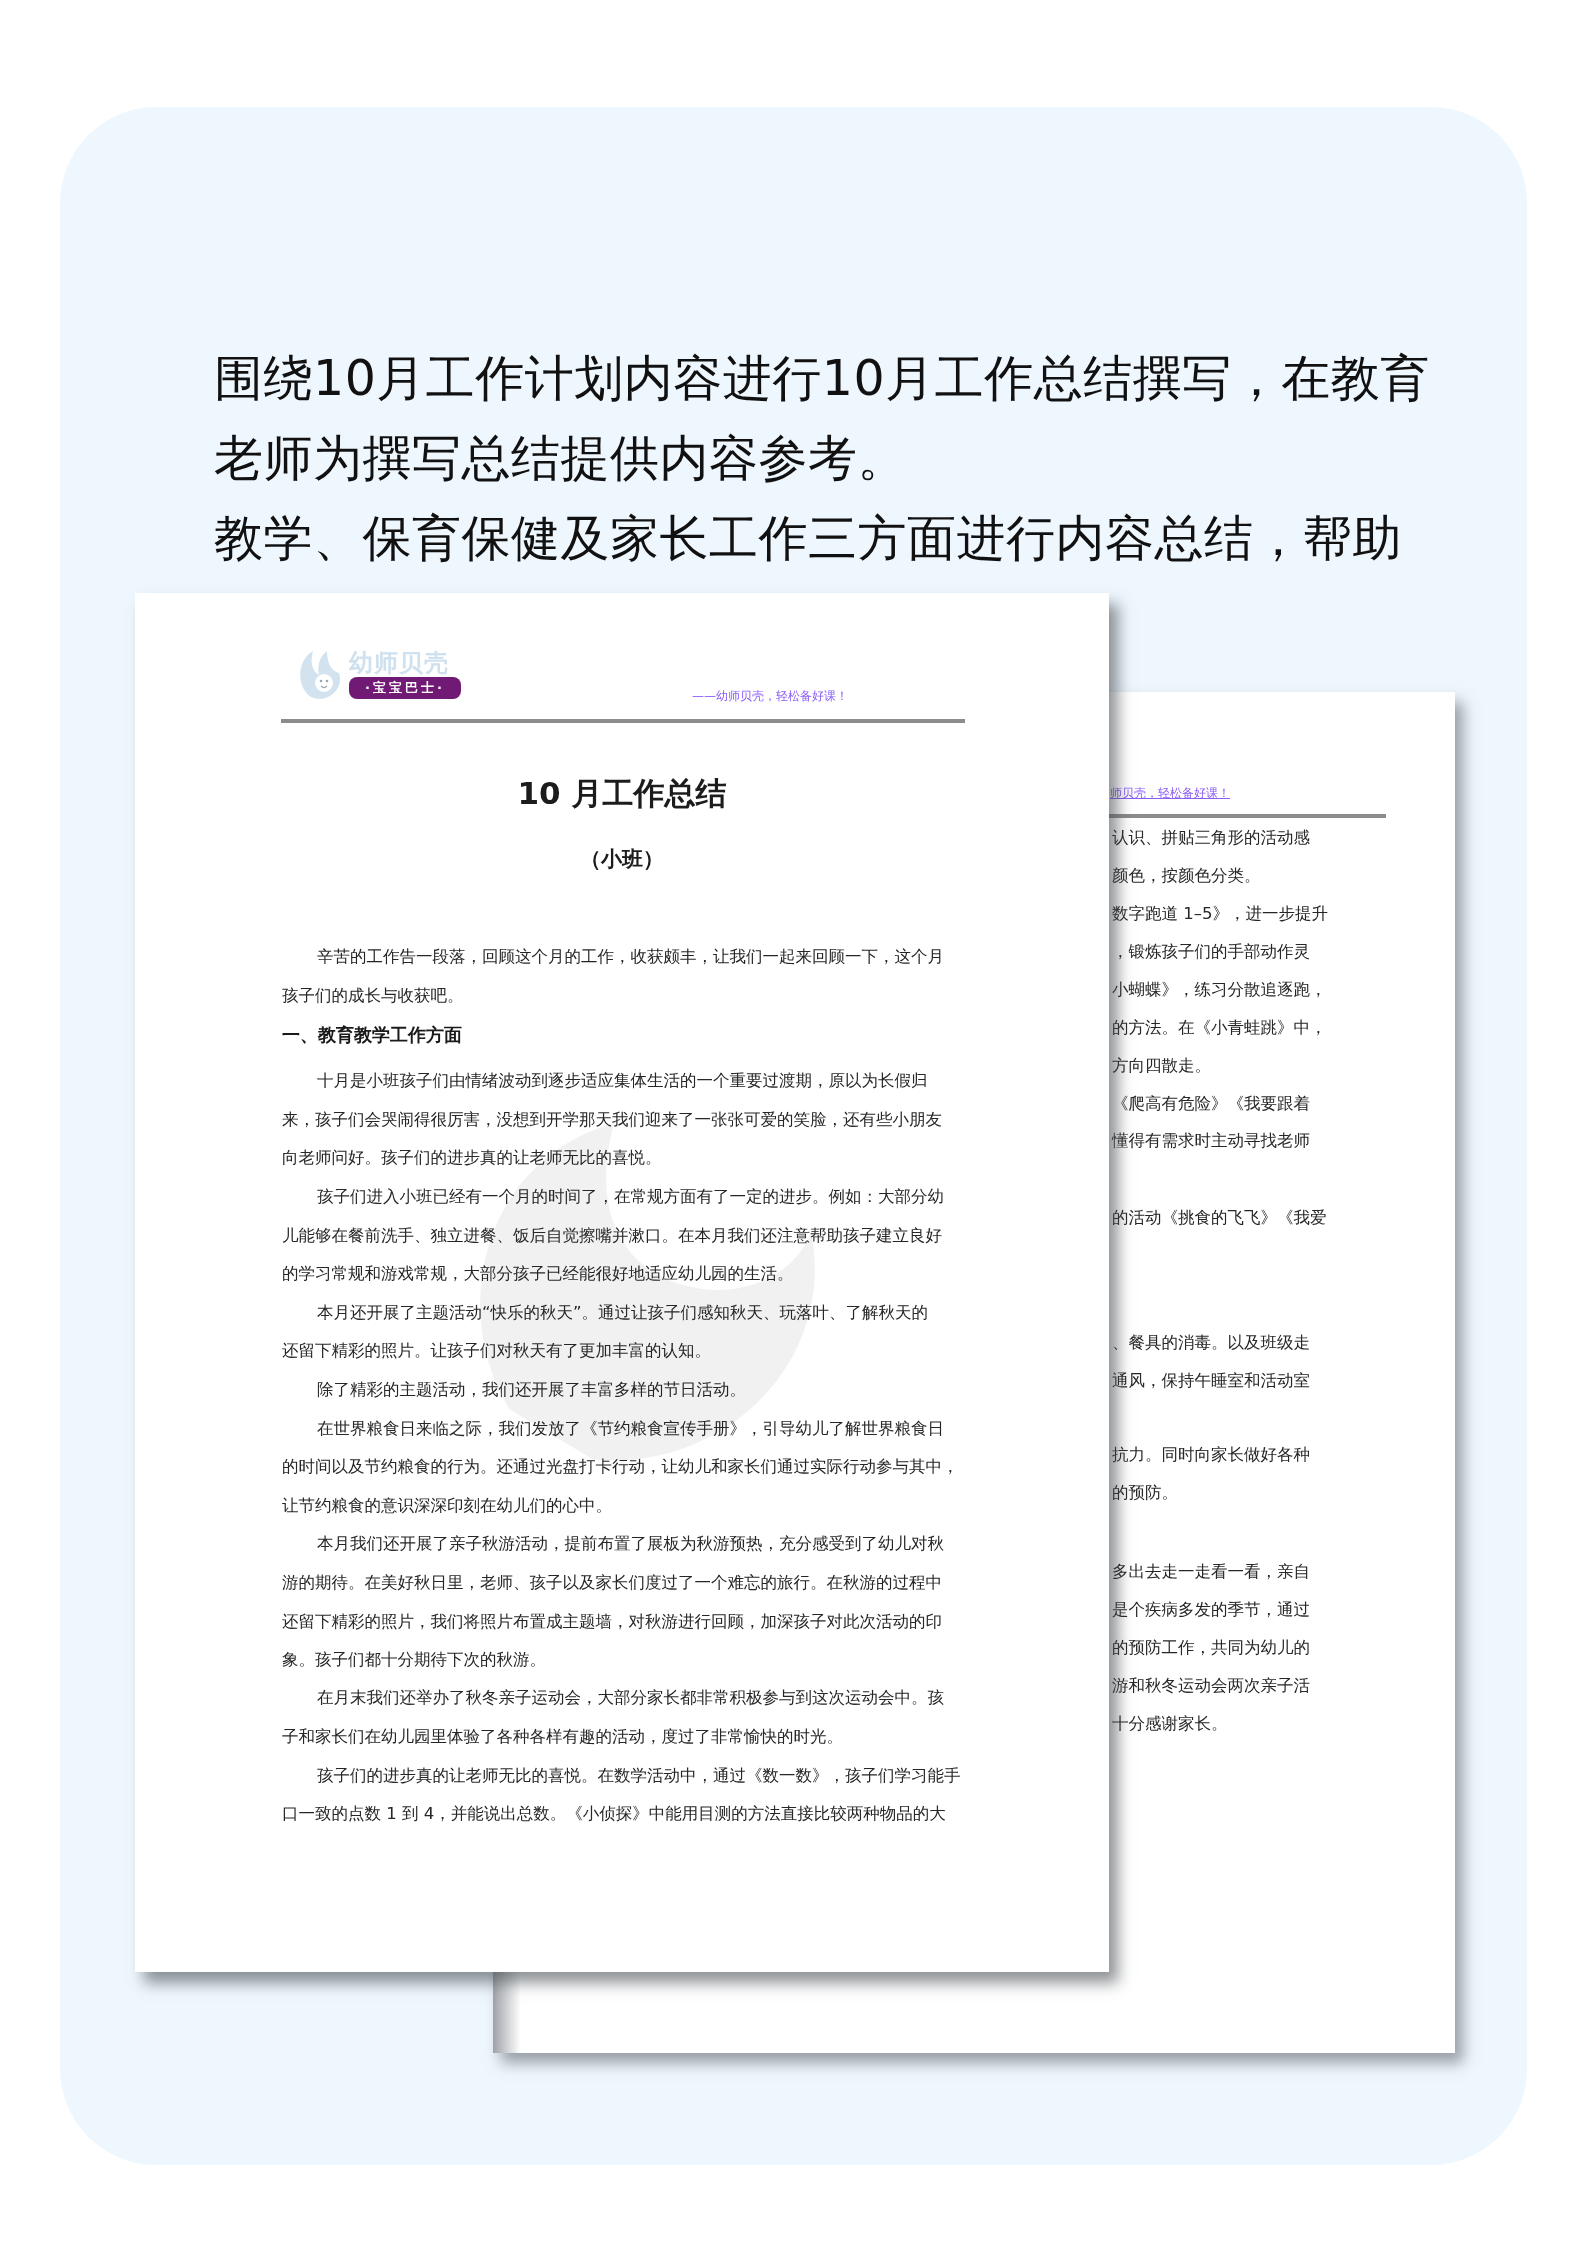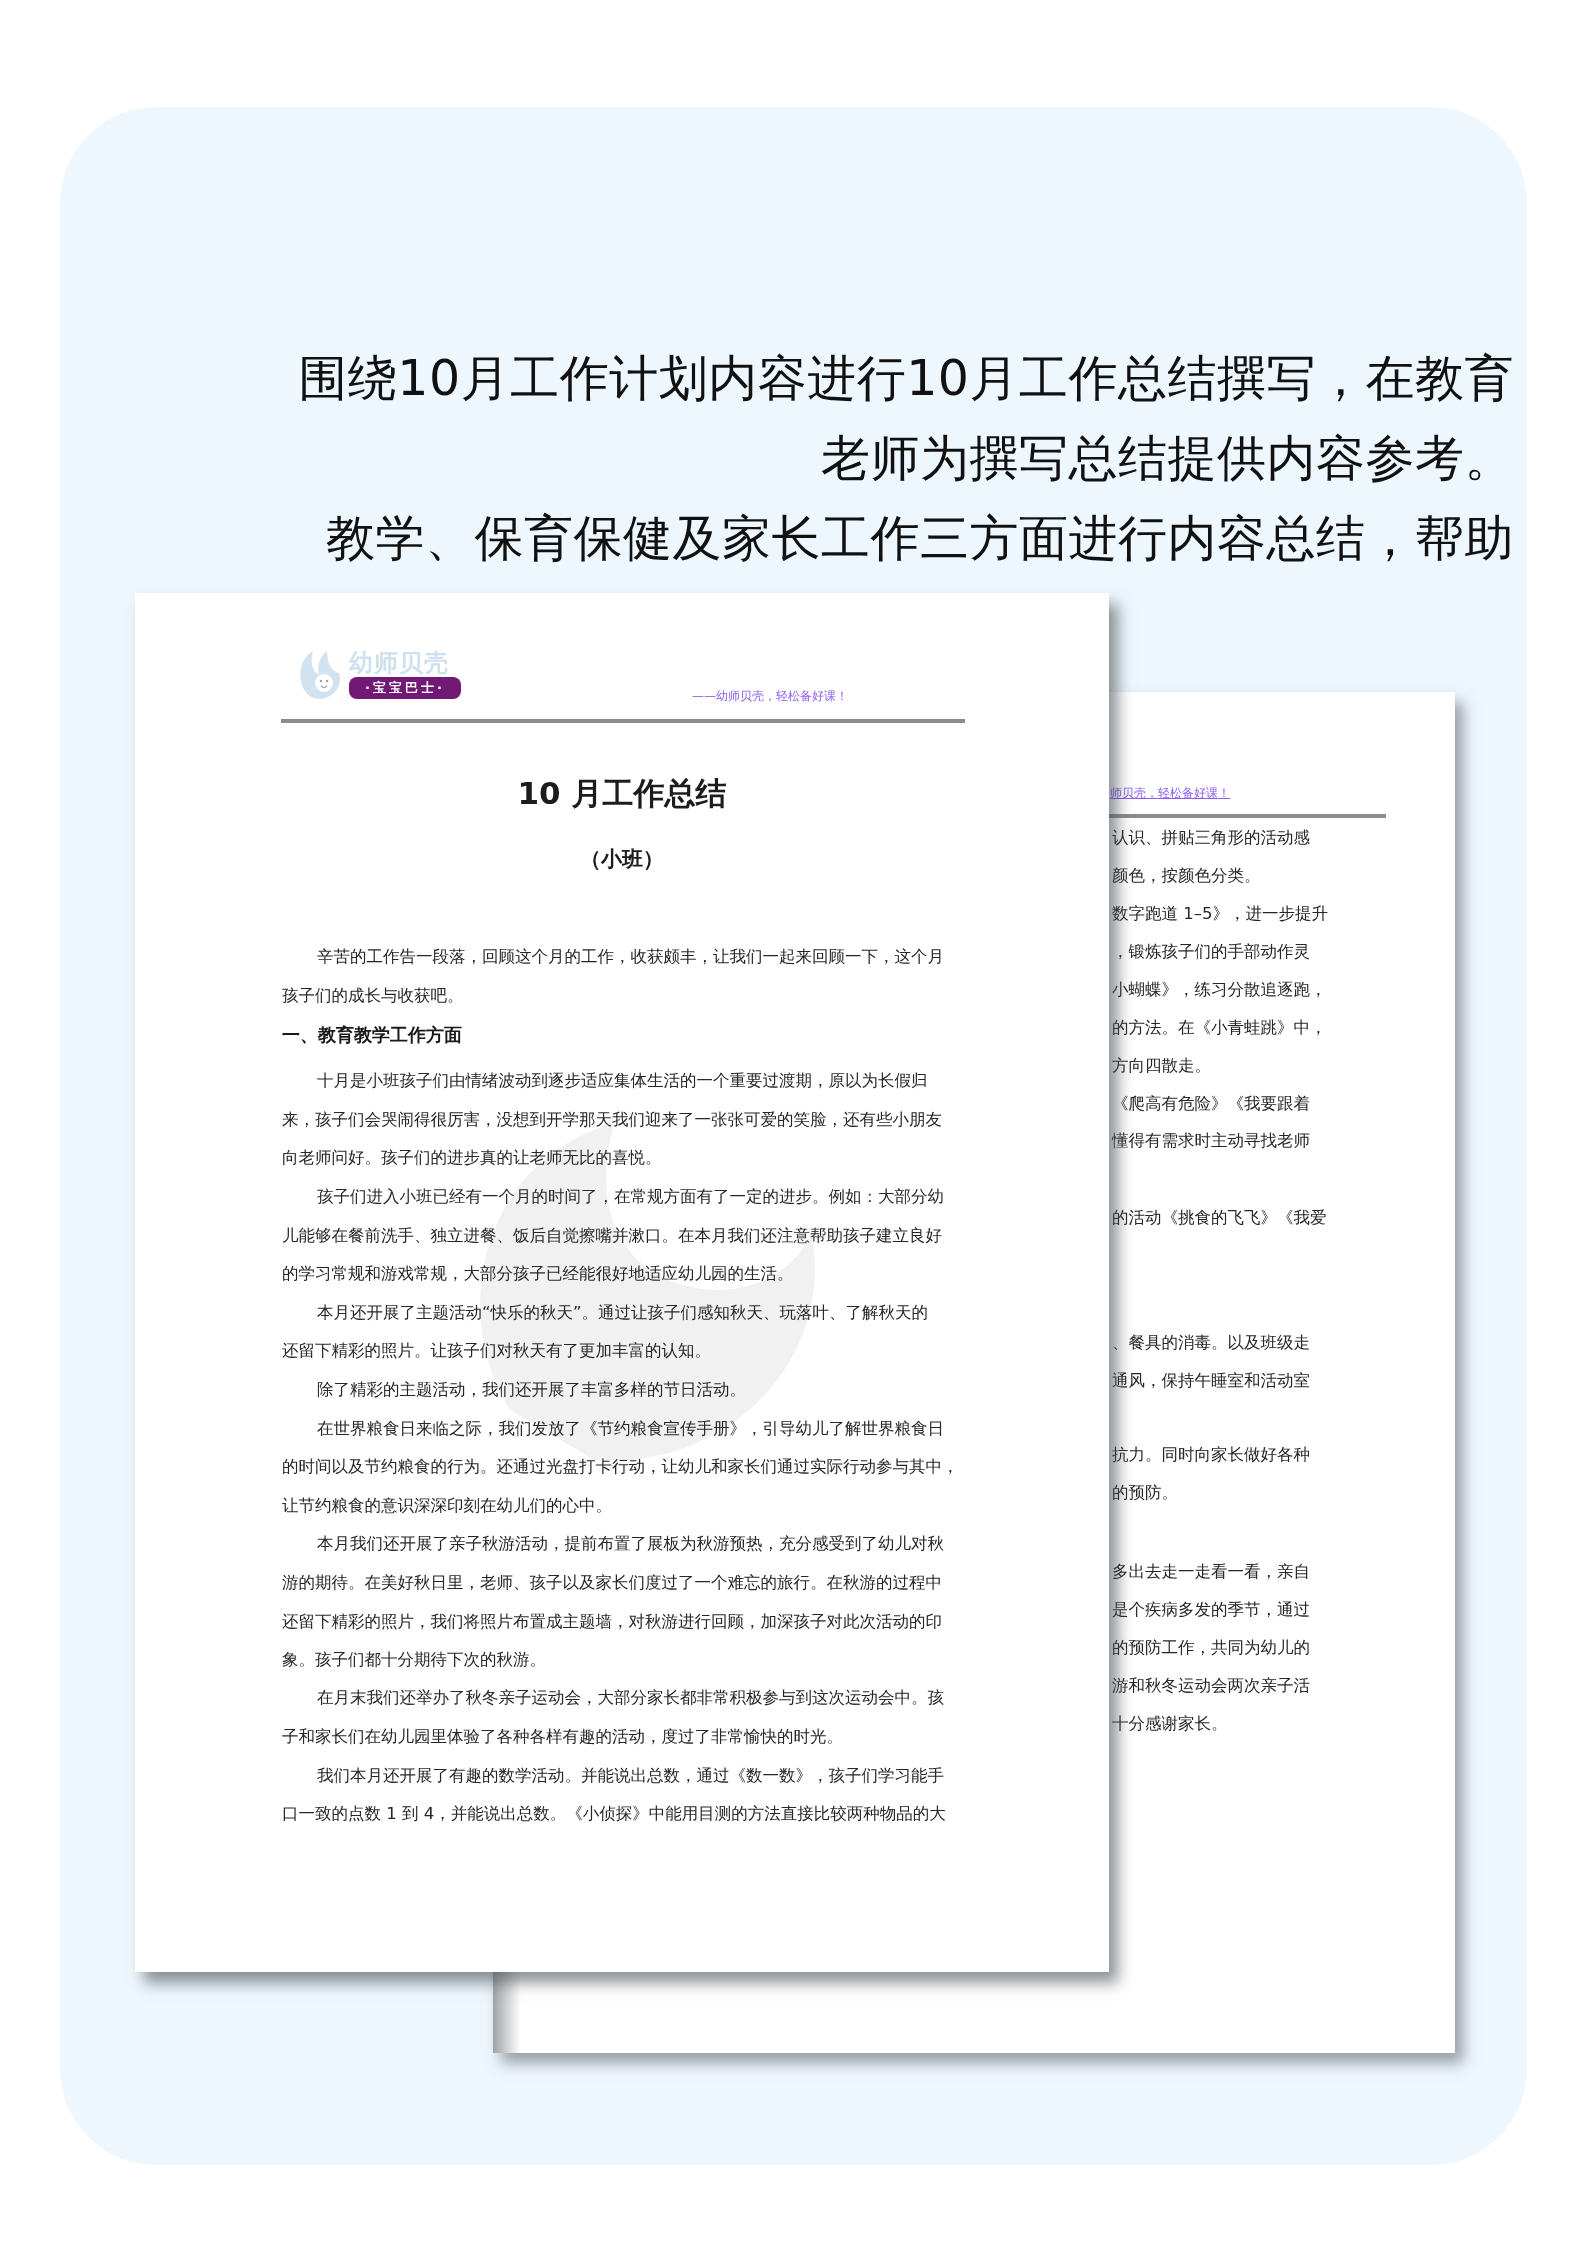--- a/index.html
+++ b/index.html
@@ -2,21 +2,21 @@
 <html><head>
   <meta charset="utf-8">
   <style>
     html, body { margin: 0; padding: 0; background: #ffffff; }
     body { width: 1587px; height: 2267px; position: relative; overflow: hidden;
            font-family: "DejaVu Sans", "Liberation Sans", sans-serif; }
     .card { position: absolute; left: 60px; top: 107px; width: 1467px; height: 2058px;
             background: #eff7fe; border-radius: 96px; }
     .intro { position: absolute; left: 154px; top: 232px; width: 1300px; margin: 0;
              font-size: 49px; line-height: 80px; color: #111111; letter-spacing: 0.5px; }
-    .intro .ln { display: block; white-space: nowrap; text-align: right; }
+    .intro .ln { display: block; white-space: nowrap; }
 
     .page { position: absolute; background: #ffffff; overflow: hidden; }
     .page-back { left: 493px; top: 692px; width: 962px; height: 1361px;
                  box-shadow: 8px 10px 14px rgba(80,86,92,0.55); }
     .page-front { left: 135px; top: 593px; width: 974px; height: 1379px;
                   box-shadow: 9px 11px 14px rgba(70,76,82,0.6); }
 
     .back-fold { position: absolute; left: 0; top: 0; width: 28px; height: 100%;
                  background: linear-gradient(to right, #9ea2a6, #d9dbdd 60%, #ffffff); }
 
@@ -112,15 +112,15 @@
   <span class="txt" style="left:182px; top:786px;">除了精彩的主题活动，我们还开展了丰富多样的节日活动。</span>
   <span class="txt" style="left:182px; top:825px;">在世界粮食日来临之际，我们发放了《节约粮食宣传手册》，引导幼儿了解世界粮食日</span>
   <span class="txt" style="left:147px; top:863px;">的时间以及节约粮食的行为。还通过光盘打卡行动，让幼儿和家长们通过实际行动参与其中，</span>
   <span class="txt" style="left:147px; top:902px;">让节约粮食的意识深深印刻在幼儿们的心中。</span>
   <span class="txt" style="left:182px; top:940px;">本月我们还开展了亲子秋游活动，提前布置了展板为秋游预热，充分感受到了幼儿对秋</span>
   <span class="txt" style="left:147px; top:979px;">游的期待。在美好秋日里，老师、孩子以及家长们度过了一个难忘的旅行。在秋游的过程中</span>
   <span class="txt" style="left:147px; top:1018px;">还留下精彩的照片，我们将照片布置成主题墙，对秋游进行回顾，加深孩子对此次活动的印</span>
   <span class="txt" style="left:147px; top:1056px;">象。孩子们都十分期待下次的秋游。</span>
   <span class="txt" style="left:182px; top:1094px;">在月末我们还举办了秋冬亲子运动会，大部分家长都非常积极参与到这次运动会中。孩</span>
   <span class="txt" style="left:147px; top:1133px;">子和家长们在幼儿园里体验了各种各样有趣的活动，度过了非常愉快的时光。</span>
-  <span class="txt" style="left:182px; top:1172px;">我们本月还开展了有趣的数学活动。并能说出总数，通过《数一数》，孩子们学习能手</span>
+  <span class="txt" style="left:182px; top:1172px;">孩子们的进步真的让老师无比的喜悦。在数学活动中，通过《数一数》，孩子们学习能手</span>
   <span class="txt" style="left:147px; top:1210px;">口一致的点数 1 到 4，并能说出总数。《小侦探》中能用目测的方法直接比较两种物品的大</span>
 </div>
 
 </body></html>

